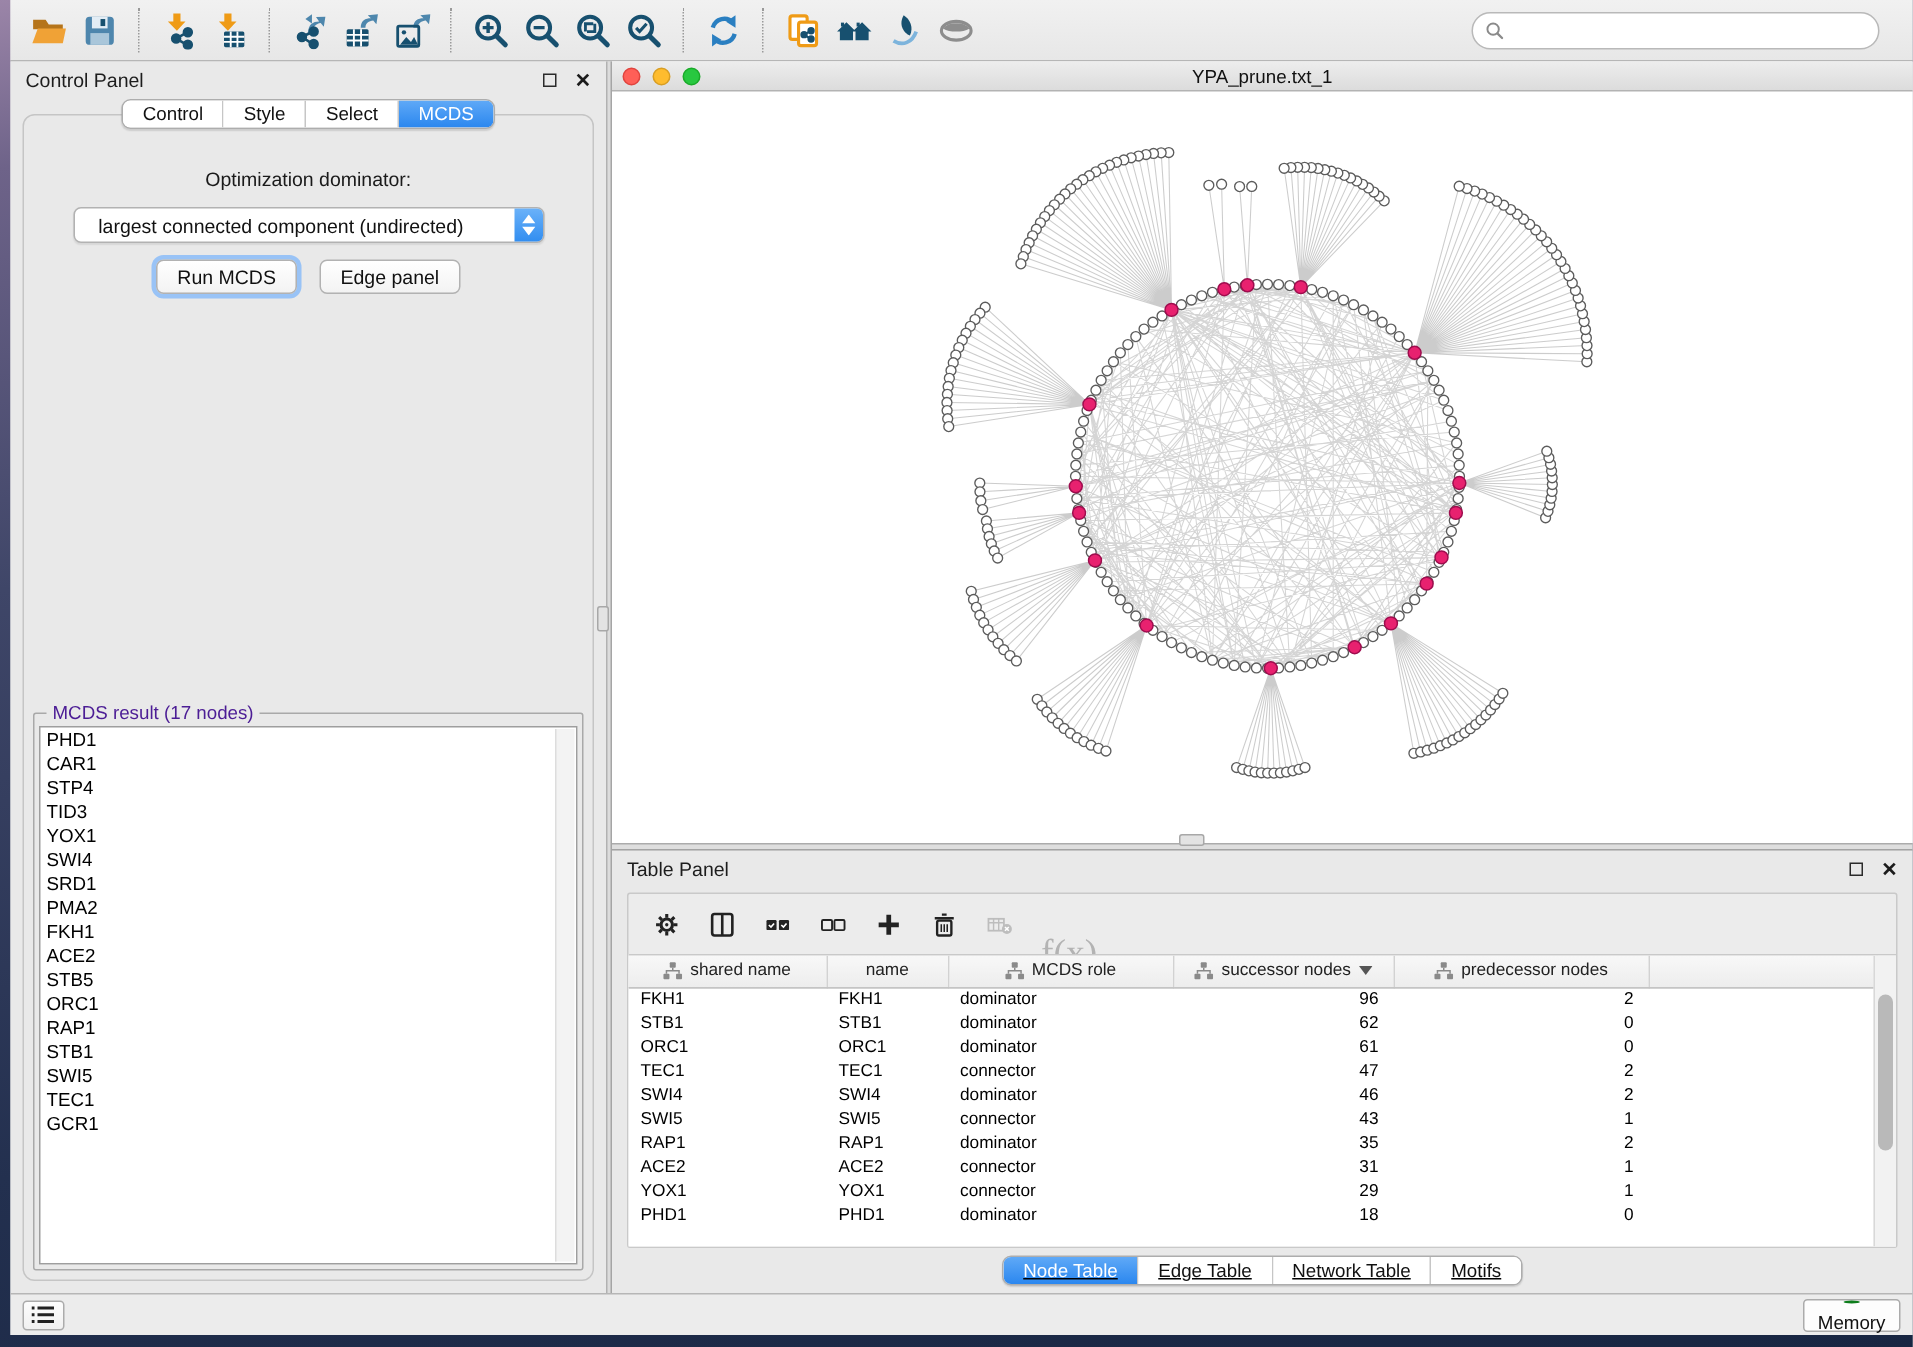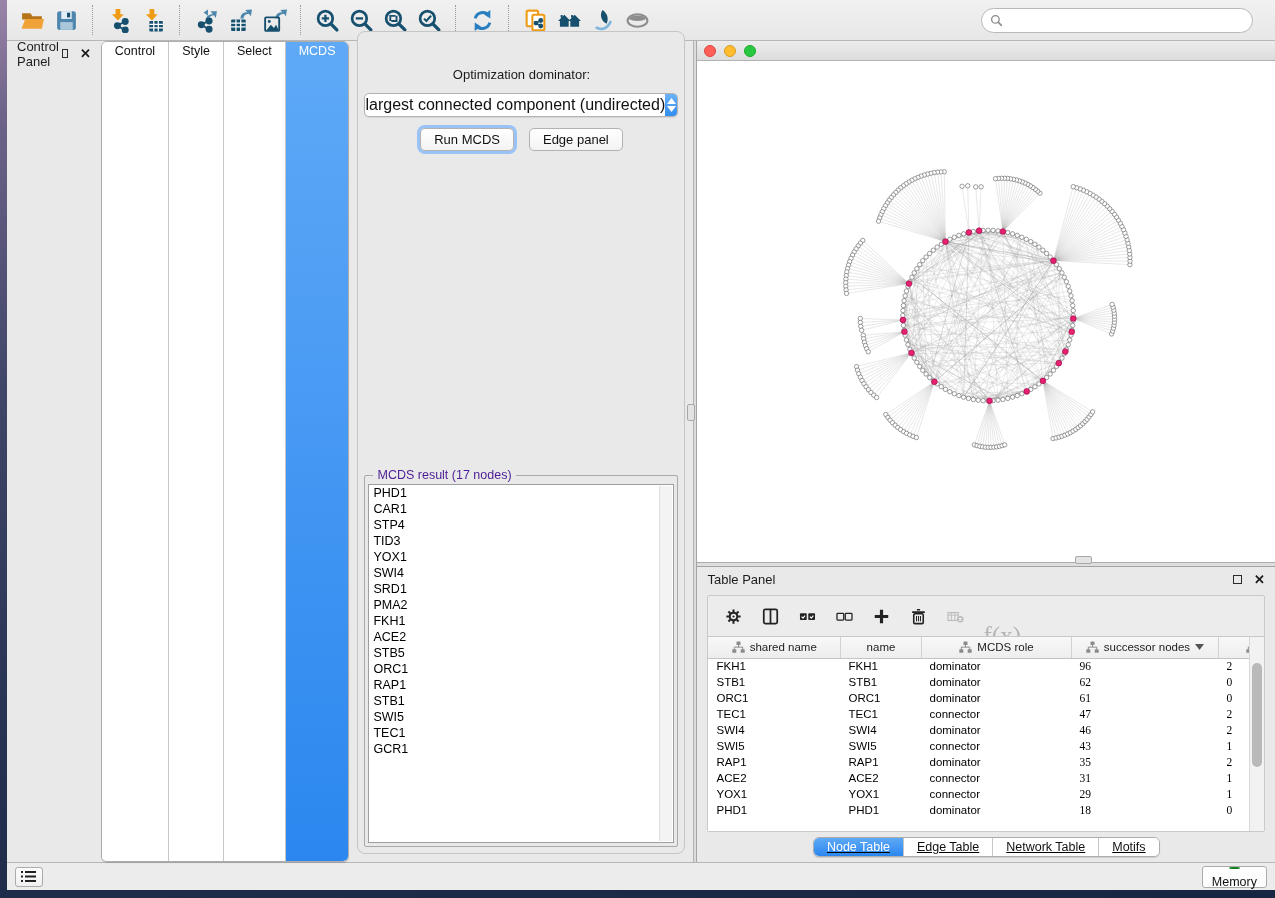--- a/index.html
+++ b/index.html
@@ -21,36 +21,36 @@
   .search-wrap svg { width:13px; height:13px; margin-right:6px; flex:0 0 13px; }
   .search-wrap input { border:none; outline:none; flex:1; font-size:12px; background:transparent; }
 
   
   .main { flex:1; display:flex; min-height:0; }
   .vsplit { flex:0 0 4px; background:#dcdcdc; border-left:1px solid #b1b1b1; border-right:1px solid #a5a5a5; position:relative; }
   .vsplit .grip { position:absolute; left:-7px; top:363px; width:8px; height:17px;
     background:#e3e3e3; border:1px solid #a8a8a8; border-radius:2px; }
 
   
-  .cpanel { flex:0 0 397px; display:flex; flex-direction:row; background:#e9e9e9; min-height:0; }
+  .cpanel { flex:0 0 397px; display:flex; flex-direction:column; background:#e9e9e9; min-height:0; }
   .panel-head { height:25px; flex:0 0 25px; display:flex; align-items:center; padding:0 10px; font-size:13px; color:#1d1d1d; }
   .panel-head .spacer { flex:1; }
   .float-box { width:9px; height:9px; border:1.6px solid #2b2b2b; margin-right:12px; display:inline-block; }
   .close-x { font-size:13px; font-weight:bold; color:#1b1b1b; line-height:1; }
   .cp-tabs { display:flex; justify-content:center; position:relative; z-index:3; }
   .seg { display:flex; border:1px solid #adadad; border-radius:6px; overflow:hidden; background:#fff; box-shadow:0 1px 1px rgba(0,0,0,.12); }
   .seg .tab { padding:2px 13px; font-size:12.5px; color:#111; background:#fff; border-right:1px solid #c6c6c6; cursor:default; }
   .seg .tab:last-child { border-right:none; }
   .seg .tab.sel { background:linear-gradient(#5fa9f7,#2b87ef); color:#fff; }
   .cp-body { flex:1; margin:-10px 8px 8px 8px; border:1px solid #c5c5c5; border-radius:8px;
     background:#e9e9e9; padding:30px 6px 6px 6px; display:flex; flex-direction:column; min-height:0; }
   .opt-label { text-align:center; font-size:13px; color:#1a1a1a; margin-top:5px; }
   .selectbox { width:314px; height:24px; margin:11px auto 0 auto; background:#fff; border:1px solid #b2b2b2;
     border-radius:5px; display:flex; align-items:center; overflow:hidden; box-shadow:0 1px 1px rgba(0,0,0,.08); }
-  .selectbox .val { flex:1; font-size:16px; color:#111; padding-left:0; white-space:nowrap; }
+  .selectbox .val { flex:1; font-size:13px; color:#111; padding-left:16px; white-space:nowrap; }
   .stepper { width:19px; height:24px; background:linear-gradient(#6db3f9,#2f8cf0); display:flex; flex-direction:column;
     align-items:center; justify-content:center; gap:2px; }
   .btn-row { display:flex; justify-content:center; gap:15px; margin-top:11px; }
   .mac-btn { height:23px; padding:0 13px; font-size:13px; color:#111; background:linear-gradient(#fff,#f3f3f3);
     border:1px solid #b2b2b2; border-radius:5px; font-family:"Liberation Sans",sans-serif; }
   .mac-btn.focus { box-shadow:0 0 0 3px rgba(100,170,255,.6); }
   .result-group { margin-top:auto; height:372px; flex:0 0 372px; border:1px solid #a9a9a9; border-radius:2px;
     position:relative; padding:8px 3px 3px 3px; display:flex; }
   .result-legend { position:absolute; top:-8px; left:8px; background:#e9e9e9; padding:0 4px; font-size:12.5px; color:#4c1d95; }
   .result-list { flex:1; background:#fff; border:1px solid #9e9e9e; overflow:hidden; position:relative; }
@@ -81,21 +81,21 @@
   .tp-toolbar .ticon { display:flex; align-items:center; }
   .tp-toolbar svg { width:19px; height:19px; }
   .fx { font-family:"Liberation Serif",serif; font-size:25px; color:#b3b3b3;margin-top:40px; }
   .tablewrap { flex:1; background:#fff; border-top:1px solid #c9c9c9; position:relative; overflow:hidden; }
   table.ntable { border-collapse:collapse; width:832px; table-layout:fixed; }
   .ntable th { height:21px; background:linear-gradient(#f8f8f8,#ededed); border-right:1px solid #d2d2d2;
     border-bottom:1px solid #c4c4c4; font-size:11.5px; font-weight:normal; color:#222; text-align:center;
     white-space:nowrap; overflow:hidden; }
   .ntable th .hwrap { display:flex; align-items:center; justify-content:center; gap:5px; }
   .ntable td { height:16px; font-size:11.5px; color:#000; padding:0 8px; white-space:nowrap; overflow:hidden; }
-  .ntable td.num { padding-right:10px;font-family:Liberation Serif, serif; }
+  .ntable td.num { text-align:right; padding-right:10px; }
   .tscroll { position:absolute; right:0; top:0; bottom:0; width:15px; background:#f2f2f2; border-left:1px solid #d8d8d8; }
   .tscroll .thumb { position:absolute; left:2px; right:2px; top:26px; height:104px; background:#b9b9b9; border-radius:6px; }
   .tp-tabs { height:30px; flex:0 0 30px; display:flex; justify-content:center; align-items:center;text-decoration:underline; }
 
   
   .statusbar { height:28px; flex:0 0 28px; background:#ececec; border-top:1px solid #b6b6b6;
     display:flex; align-items:center; padding:0 8px; }
   .list-btn { width:28px; height:20px; background:linear-gradient(#fdfdfd,#f0f0f0); border:1px solid #ababab;
     border-radius:3px; display:flex; align-items:center; justify-content:center; }
   .mem-btn { margin-left:auto; height:22px; padding:0 9px; background:#fdfdfd; border:1px solid #ababab;
@@ -317,20 +317,21 @@
     </div>
 
     <div class="vsplit">
         <div class="grip"></div>
       </div>
 
     <div class="rcol">
 
       <div class="netwin">
         <div class="net-titlebar">
+          <span class="net-title">YPA_prune.txt_1</span>
           <span class="tlight tl-red"></span>
           <span class="tlight tl-yellow"></span>
           <span class="tlight tl-green"></span>
         </div>
         <div class="net-canvas">
           <svg id="graph-svg" viewBox="0 0 867 496" preserveAspectRatio="xMidYMid meet">
               <g>
                 <path d="M373.0 143.1L444.4 126.2M373.0 143.1L480.8 133.7M373.0 143.1L414.8 127.9M373.0 143.1L316.7 297.8M373.0 143.1L422.1 381.1M373.0 143.1L513.4 356.7M373.0 143.1L466.5 378.5M373.0 143.1L564.1 239.1M373.0 143.1L400.3 376.6M373.0 143.1L310.9 276.2M373.0 143.1L565.0 254.0M373.0 143.1L539.7 177.6M373.0 143.1L309.2 246.6M373.0 143.1L429.6 381.8M373.0 143.1L557.3 210.2M373.0 143.1L535.1 336.3M373.0 143.1L561.5 283.5M373.0 143.1L414.8 380.1M373.0 143.1L559.6 290.7M373.0 143.1L414.8 127.9M373.0 143.1L564.8 246.6M373.0 143.1L343.9 166.2M373.0 143.1L554.5 203.3M373.0 143.1L535.1 171.7M373.0 143.1L539.7 177.6M373.0 143.1L561.5 283.5M408.2 129.3L400.3 376.6M408.2 129.3L309.2 246.6M408.2 129.3L494.4 139.6M408.2 129.3L366.7 147.1M408.2 129.3L400.3 376.6M408.2 129.3L349.2 347.1M408.2 129.3L322.6 311.4M408.2 129.3L407.5 129.5M408.2 129.3L349.2 347.1M408.2 129.3L373.0 143.1M423.6 126.7L322.6 196.6M423.6 126.7L466.5 129.5M423.6 126.7L547.9 190.0M423.6 126.7L539.7 330.4M423.6 126.7L501.0 364.9M423.6 126.7L451.9 126.9M423.6 126.7L501.0 143.1M423.6 126.7L309.2 246.6M423.6 126.7L535.1 336.3M423.6 126.7L494.4 368.4M459.2 127.9L466.5 378.5M459.2 127.9L393.2 133.7M459.2 127.9L316.7 297.8M459.2 127.9L319.5 304.7M459.2 127.9L551.4 311.4M459.2 127.9L539.7 330.4M459.2 127.9L530.1 166.2M459.2 127.9L530.1 166.2M459.2 127.9L366.7 147.1M459.2 127.9L554.5 304.7M459.2 127.9L554.5 203.3M459.2 127.9L343.9 341.8M459.2 127.9L547.9 318.0M459.2 127.9L466.5 129.5M535.1 171.7L322.6 311.4M535.1 171.7L373.0 143.1M535.1 171.7L400.3 376.6M535.1 171.7L322.6 196.6M535.1 171.7L334.3 330.4M535.1 171.7L373.0 143.1M535.1 171.7L519.3 155.9M535.1 171.7L414.8 380.1M535.1 171.7L334.3 330.4M535.1 171.7L354.7 155.9M535.1 171.7L400.3 131.4M535.1 171.7L326.1 190.0M535.1 171.7L366.7 360.9M535.1 171.7L407.5 129.5M535.1 171.7L407.5 129.5M535.1 171.7L400.3 376.6M535.1 171.7L319.5 203.3M535.1 171.7L437.0 126.0M535.1 171.7L429.6 381.8M535.1 171.7L551.4 311.4M535.1 171.7L310.9 276.2M535.1 171.7L400.3 376.6M564.9 258.5L309.0 254.0M564.9 258.5L414.8 127.9M564.9 258.5L393.2 374.3M564.9 258.5L319.5 203.3M564.9 258.5L494.4 368.4M564.9 258.5L338.9 336.3M564.9 258.5L309.9 268.9M564.9 258.5L400.3 376.6M564.9 258.5L557.3 297.8M564.9 258.5L564.1 239.1M564.9 258.5L444.4 126.2M564.9 258.5L451.9 126.9M318.3 206.1L386.3 136.5M318.3 206.1L326.1 190.0M318.3 206.1L343.9 341.8M318.3 206.1L444.4 126.2M318.3 206.1L354.7 352.1M318.3 206.1L366.7 360.9M318.3 206.1L312.5 283.5M318.3 206.1L429.6 126.2M318.3 206.1L563.1 276.2M318.3 206.1L422.1 126.9M318.3 206.1L334.3 330.4M318.3 206.1L314.4 217.3M318.3 206.1L349.2 347.1M318.3 206.1L322.6 196.6M318.3 206.1L535.1 171.7M318.3 206.1L429.6 126.2M309.2 260.7L437.0 382.0M309.2 260.7L386.3 371.5M309.2 260.7L543.9 183.7M309.2 260.7L519.3 352.1M309.2 260.7L559.6 217.3M309.2 260.7L316.7 210.2M309.2 260.7L338.9 171.7M309.2 260.7L309.9 268.9M311.4 278.4L330.1 324.3M311.4 278.4L422.1 126.9M311.4 278.4L360.6 356.7M311.4 278.4L309.9 268.9M311.4 278.4L400.3 131.4M311.4 278.4L451.9 381.1M311.4 278.4L563.1 231.8M311.4 278.4L373.0 364.9M322.0 310.1L312.5 224.5M322.0 310.1L334.3 177.6M322.0 310.1L554.5 203.3M322.0 310.1L400.3 376.6M322.0 310.1L459.2 380.1M322.0 310.1L422.1 381.1M322.0 310.1L551.4 196.6M322.0 310.1L565.0 254.0M322.0 310.1L487.7 371.5M322.0 310.1L459.2 380.1M356.4 353.5L547.9 190.0M356.4 353.5L437.0 126.0M356.4 353.5L547.9 190.0M356.4 353.5L451.9 126.9M356.4 353.5L513.4 151.3M356.4 353.5L343.9 166.2M356.4 353.5L422.1 126.9M356.4 353.5L480.8 133.7M356.4 353.5L547.9 190.0M356.4 353.5L513.4 356.7M356.4 353.5L444.4 381.8M356.4 353.5L309.9 268.9M439.2 382.0L535.1 336.3M439.2 382.0L539.7 330.4M439.2 382.0L312.5 224.5M439.2 382.0L314.4 290.7M439.2 382.0L314.4 217.3M439.2 382.0L414.8 380.1M439.2 382.0L314.4 217.3M439.2 382.0L507.3 360.9M439.2 382.0L393.2 374.3M439.2 382.0L561.5 283.5M439.2 382.0L422.1 381.1M439.2 382.0L309.9 239.1M519.3 352.1L494.4 139.6M519.3 352.1L565.0 254.0M519.3 352.1L322.6 196.6M519.3 352.1L322.6 196.6M519.3 352.1L309.9 239.1M519.3 352.1L494.4 368.4M519.3 352.1L539.7 330.4M519.3 352.1L373.0 143.1M519.3 352.1L565.0 254.0M519.3 352.1L535.1 336.3M519.3 352.1L459.2 380.1M519.3 352.1L322.6 196.6M519.3 352.1L513.4 356.7M519.3 352.1L414.8 127.9M495.1 368.0L400.3 376.6M495.1 368.0L487.7 371.5M495.1 368.0L547.9 318.0M495.1 368.0L407.5 378.5M495.1 368.0L561.5 283.5M495.1 368.0L349.2 160.9M495.1 368.0L386.3 371.5M495.1 368.0L422.1 126.9M495.1 368.0L326.1 190.0M495.1 368.0L444.4 381.8M543.1 325.6L487.7 371.5M543.1 325.6L316.7 297.8M543.1 325.6L379.6 139.6M543.1 325.6L400.3 376.6M543.1 325.6L334.3 330.4M543.1 325.6L543.9 183.7M543.1 325.6L319.5 304.7M543.1 325.6L519.3 352.1M553.0 308.1L360.6 356.7M553.0 308.1L334.3 177.6M553.0 308.1L524.8 347.1M553.0 308.1L561.5 283.5M553.0 308.1L501.0 143.1M553.0 308.1L322.6 311.4M553.0 308.1L309.9 268.9M553.0 308.1L407.5 129.5M562.6 278.4L554.5 304.7M562.6 278.4L564.8 261.4M562.6 278.4L487.7 136.5M562.6 278.4L312.5 283.5M562.6 278.4L379.6 139.6M562.6 278.4L310.9 231.8M562.6 278.4L322.6 196.6M562.6 278.4L400.3 131.4M562.6 278.4L563.1 231.8M562.6 278.4L414.8 127.9M563.1 276.2L407.5 378.5M519.3 352.1L312.5 283.5M309.2 246.6L349.2 347.1M310.9 276.2L349.2 347.1M366.7 360.9L564.1 268.9M322.6 196.6L451.9 381.1M535.1 171.7L310.9 276.2M466.5 378.5L393.2 374.3M400.3 376.6L349.2 160.9M393.2 133.7L539.7 177.6M507.3 147.1L563.1 276.2M422.1 381.1L519.3 352.1M366.7 147.1L334.3 177.6M414.8 380.1L366.7 147.1M563.1 276.2L444.4 381.8M379.6 139.6L322.6 311.4M312.5 224.5L547.9 318.0M366.7 147.1L407.5 129.5M330.1 183.7L437.0 126.0M547.9 190.0L309.0 254.0M513.4 151.3L494.4 139.6M366.7 147.1L564.1 268.9M373.0 364.9L564.8 261.4M312.5 224.5L312.5 283.5M480.8 133.7L480.8 374.3M414.8 127.9L494.4 139.6M501.0 143.1L524.8 347.1M312.5 224.5L319.5 304.7M564.1 268.9L444.4 381.8M513.4 151.3L451.9 381.1M487.7 371.5L407.5 378.5M547.9 190.0L309.9 239.1M559.6 290.7L319.5 304.7M322.6 196.6L459.2 127.9M551.4 196.6L312.5 283.5M354.7 155.9L563.1 276.2M326.1 190.0L338.9 336.3M554.5 304.7L507.3 147.1M513.4 151.3L422.1 126.9M319.5 304.7L565.0 254.0M429.6 381.8L487.7 136.5M429.6 381.8L494.4 368.4M310.9 231.8L543.9 183.7M309.2 261.4L547.9 190.0M564.1 239.1L559.6 217.3M349.2 160.9L459.2 127.9M459.2 127.9L386.3 136.5M373.0 143.1L451.9 381.1M379.6 368.4L314.4 290.7M547.9 190.0L429.6 381.8M494.4 139.6L366.7 360.9M312.5 283.5L330.1 183.7M487.7 136.5L386.3 371.5M530.1 341.8L480.8 133.7M373.0 143.1L564.1 268.9M539.7 177.6L563.1 276.2M543.9 324.3L312.5 224.5M319.5 203.3L338.9 171.7M309.9 239.1L314.4 290.7M338.9 171.7L343.9 341.8M316.7 297.8L319.5 304.7M557.3 297.8L513.4 356.7M330.1 324.3L551.4 311.4M564.8 246.6L444.4 381.8M366.7 360.9L326.1 318.0M494.4 368.4L314.4 290.7M564.8 246.6L309.9 268.9M422.1 381.1L487.7 371.5M519.3 352.1L319.5 203.3M524.8 160.9L400.3 376.6M407.5 378.5L330.1 324.3M349.2 347.1L494.4 139.6M501.0 364.9L393.2 133.7M314.4 290.7L429.6 381.8M316.7 297.8L554.5 304.7M414.8 127.9L480.8 133.7M309.2 246.6L480.8 374.3M563.1 231.8L444.4 381.8M563.1 231.8L334.3 177.6M429.6 126.2L414.8 380.1M393.2 133.7L543.9 183.7M451.9 381.1L547.9 190.0M466.5 129.5L316.7 297.8M309.2 246.6L561.5 224.5M437.0 126.0L451.9 381.1" stroke="#9a9a9a" stroke-opacity="0.42" stroke-width="0.7" fill="none"></path>
                 <path d="M373.0 143.1L371.2 38.2M373.0 143.1L366.1 38.4M373.0 143.1L361.0 38.8M373.0 143.1L356.0 39.5M373.0 143.1L351.0 40.5M373.0 143.1L346.1 41.7M373.0 143.1L341.2 43.1M373.0 143.1L336.4 44.7M373.0 143.1L331.7 46.6M373.0 143.1L327.1 48.7M373.0 143.1L322.6 51.0M373.0 143.1L318.2 53.6M373.0 143.1L313.9 56.3M373.0 143.1L309.8 59.3M373.0 143.1L305.8 62.4M373.0 143.1L302.0 65.8M373.0 143.1L298.4 69.3M373.0 143.1L294.9 73.0M373.0 143.1L291.6 76.9M373.0 143.1L288.5 80.9M373.0 143.1L285.6 85.0M373.0 143.1L282.9 89.3M373.0 143.1L280.4 93.7M373.0 143.1L278.1 98.3M373.0 143.1L276.0 102.9M373.0 143.1L274.2 107.6M373.0 143.1L272.6 112.4M408.2 129.3L406.4 59.3M408.2 129.3L397.9 60.0M423.6 126.7L426.5 60.8M423.6 126.7L418.4 60.9M459.2 127.9L514.8 70.4M459.2 127.9L511.4 67.3M459.2 127.9L507.9 64.5M459.2 127.9L504.3 61.8M459.2 127.9L500.4 59.4M459.2 127.9L496.5 57.1M459.2 127.9L492.4 55.1M459.2 127.9L488.2 53.4M459.2 127.9L483.9 51.9M459.2 127.9L479.6 50.6M459.2 127.9L475.2 49.6M459.2 127.9L470.7 48.8M459.2 127.9L466.2 48.2M459.2 127.9L461.7 48.0M459.2 127.9L457.1 48.0M459.2 127.9L452.6 48.2M459.2 127.9L448.1 48.7M535.1 171.7L649.9 177.7M535.1 171.7L650.1 172.3M535.1 171.7L650.0 166.9M535.1 171.7L649.6 161.6M535.1 171.7L649.0 156.2M535.1 171.7L648.1 150.9M535.1 171.7L647.0 145.6M535.1 171.7L645.7 140.4M535.1 171.7L644.1 135.2M535.1 171.7L642.3 130.1M535.1 171.7L640.2 125.1M535.1 171.7L637.9 120.3M535.1 171.7L635.4 115.5M535.1 171.7L632.6 110.8M535.1 171.7L629.7 106.3M535.1 171.7L626.5 102.0M535.1 171.7L623.1 97.7M535.1 171.7L619.5 93.7M535.1 171.7L615.8 89.8M535.1 171.7L611.8 86.1M535.1 171.7L607.7 82.6M535.1 171.7L603.5 79.3M535.1 171.7L599.1 76.2M535.1 171.7L594.5 73.3M535.1 171.7L589.8 70.6M535.1 171.7L585.0 68.2M535.1 171.7L580.1 65.9M535.1 171.7L575.1 63.9M535.1 171.7L570.0 62.2M535.1 171.7L564.8 60.6M564.9 258.5L622.4 281.7M564.9 258.5L624.0 277.4M564.9 258.5L625.2 273.0M564.9 258.5L626.1 268.6M564.9 258.5L626.7 264.1M564.9 258.5L626.9 259.5M564.9 258.5L626.8 255.0M564.9 258.5L626.4 250.5M564.9 258.5L625.7 246.0M564.9 258.5L624.6 241.6M564.9 258.5L623.2 237.3M318.3 206.1L248.8 141.3M318.3 206.1L245.3 145.3M318.3 206.1L242.0 149.5M318.3 206.1L238.9 154.0M318.3 206.1L236.0 158.6M318.3 206.1L233.5 163.3M318.3 206.1L231.2 168.2M318.3 206.1L229.2 173.2M318.3 206.1L227.5 178.3M318.3 206.1L226.0 183.5M318.3 206.1L224.9 188.7M318.3 206.1L224.1 194.1M318.3 206.1L223.6 199.4M318.3 206.1L223.3 204.8M318.3 206.1L223.4 210.2M318.3 206.1L223.8 215.6M318.3 206.1L224.5 220.9M309.2 260.7L245.2 258.5M309.2 260.7L245.3 264.4M309.2 260.7L245.9 270.3M309.2 260.7L247.1 276.2M311.4 278.4L249.6 283.8M311.4 278.4L250.3 289.0M311.4 278.4L251.4 294.1M311.4 278.4L252.9 299.0M311.4 278.4L254.8 303.8M311.4 278.4L257.1 308.5M322.0 310.1L239.5 330.7M322.0 310.1L241.0 336.1M322.0 310.1L242.9 341.4M322.0 310.1L245.2 346.6M322.0 310.1L247.8 351.6M322.0 310.1L250.7 356.4M322.0 310.1L253.9 361.0M322.0 310.1L257.4 365.4M322.0 310.1L261.2 369.6M322.0 310.1L265.3 373.5M322.0 310.1L269.6 377.1M356.4 353.5L283.5 402.7M356.4 353.5L286.6 407.0M356.4 353.5L289.9 411.1M356.4 353.5L293.5 415.0M356.4 353.5L297.4 418.7M356.4 353.5L301.4 422.1M356.4 353.5L305.6 425.3M356.4 353.5L310.1 428.3M356.4 353.5L314.6 430.9M356.4 353.5L319.4 433.3M356.4 353.5L324.3 435.4M356.4 353.5L329.3 437.2M439.2 382.0L416.4 448.2M439.2 382.0L420.5 449.4M439.2 382.0L424.6 450.4M439.2 382.0L428.7 451.2M439.2 382.0L432.9 451.7M439.2 382.0L437.1 451.9M439.2 382.0L441.3 451.9M439.2 382.0L445.6 451.7M439.2 382.0L449.7 451.2M439.2 382.0L453.9 450.4M439.2 382.0L458.0 449.4M439.2 382.0L462.0 448.2M519.3 352.1L534.6 438.7M519.3 352.1L539.1 437.8M519.3 352.1L543.5 436.6M519.3 352.1L547.9 435.3M519.3 352.1L552.2 433.6M519.3 352.1L556.5 431.8M519.3 352.1L560.6 429.8M519.3 352.1L564.6 427.5M519.3 352.1L568.5 425.0M519.3 352.1L572.2 422.3M519.3 352.1L575.8 419.5M519.3 352.1L579.3 416.4M519.3 352.1L582.6 413.2M519.3 352.1L585.7 409.8M519.3 352.1L588.6 406.2M519.3 352.1L591.4 402.5M519.3 352.1L593.9 398.7" stroke="#9a9a9a" stroke-opacity="0.5" stroke-width="0.7" fill="none"></path>
               </g>

